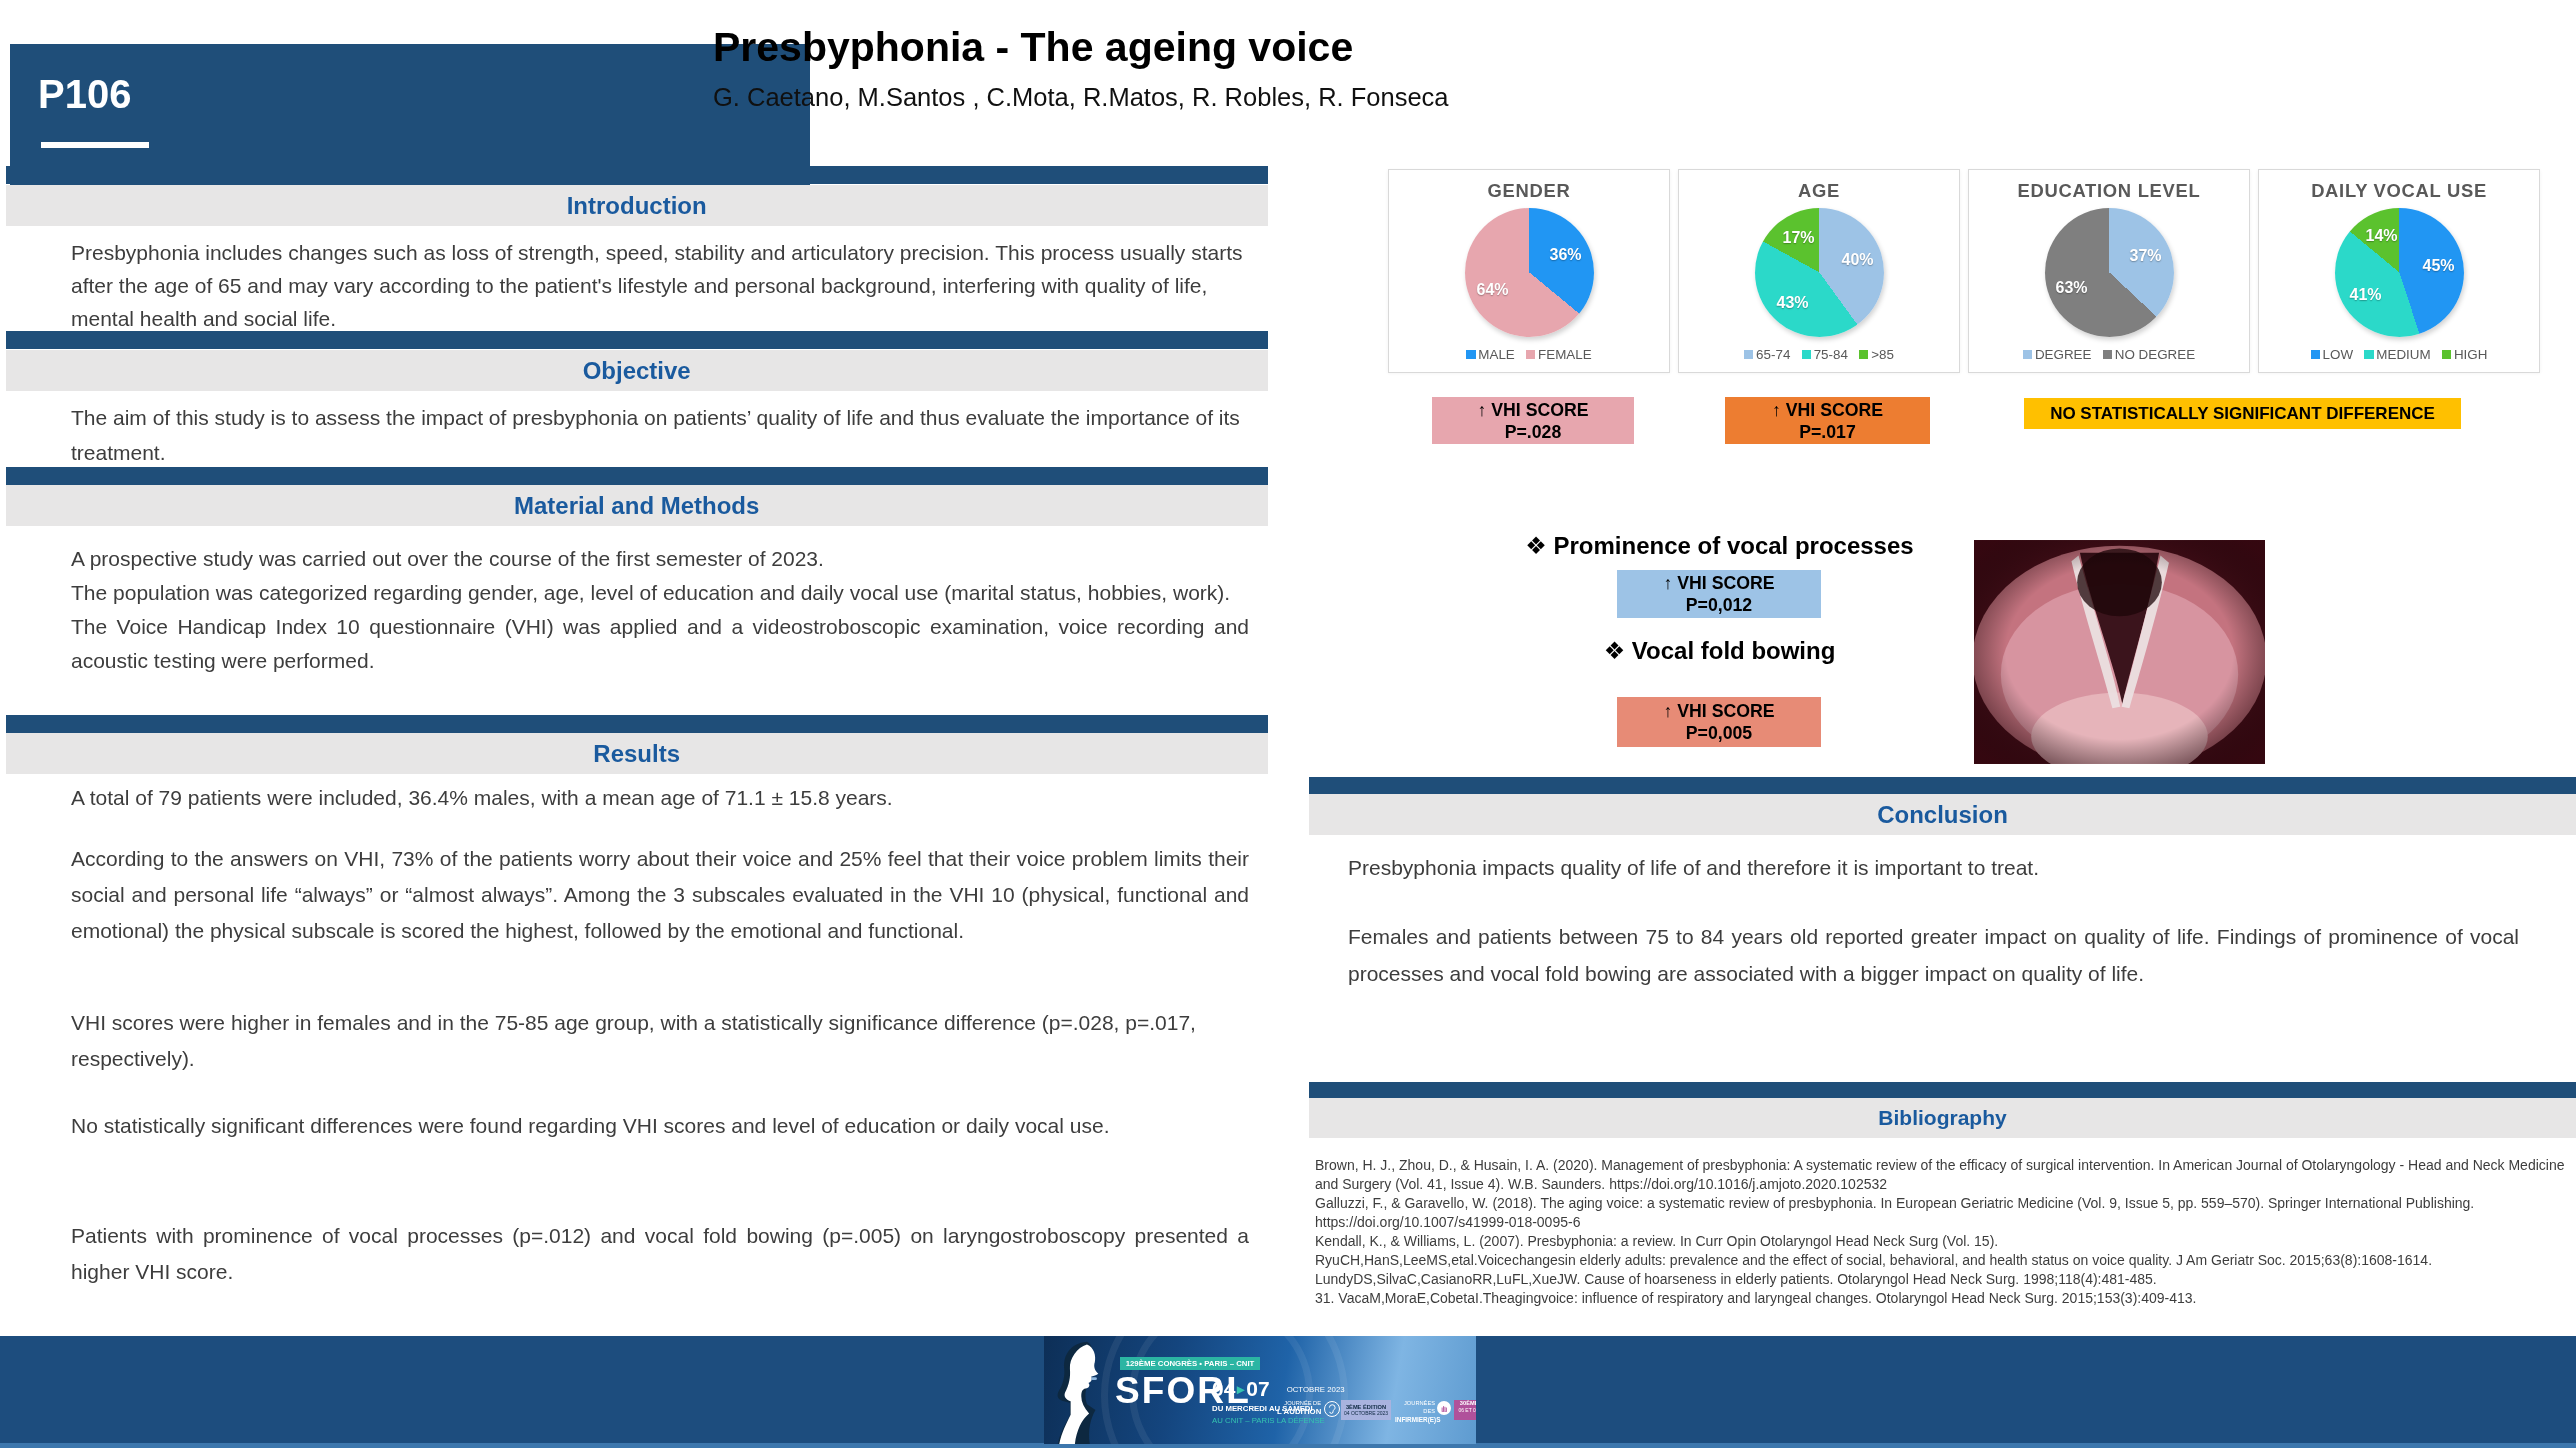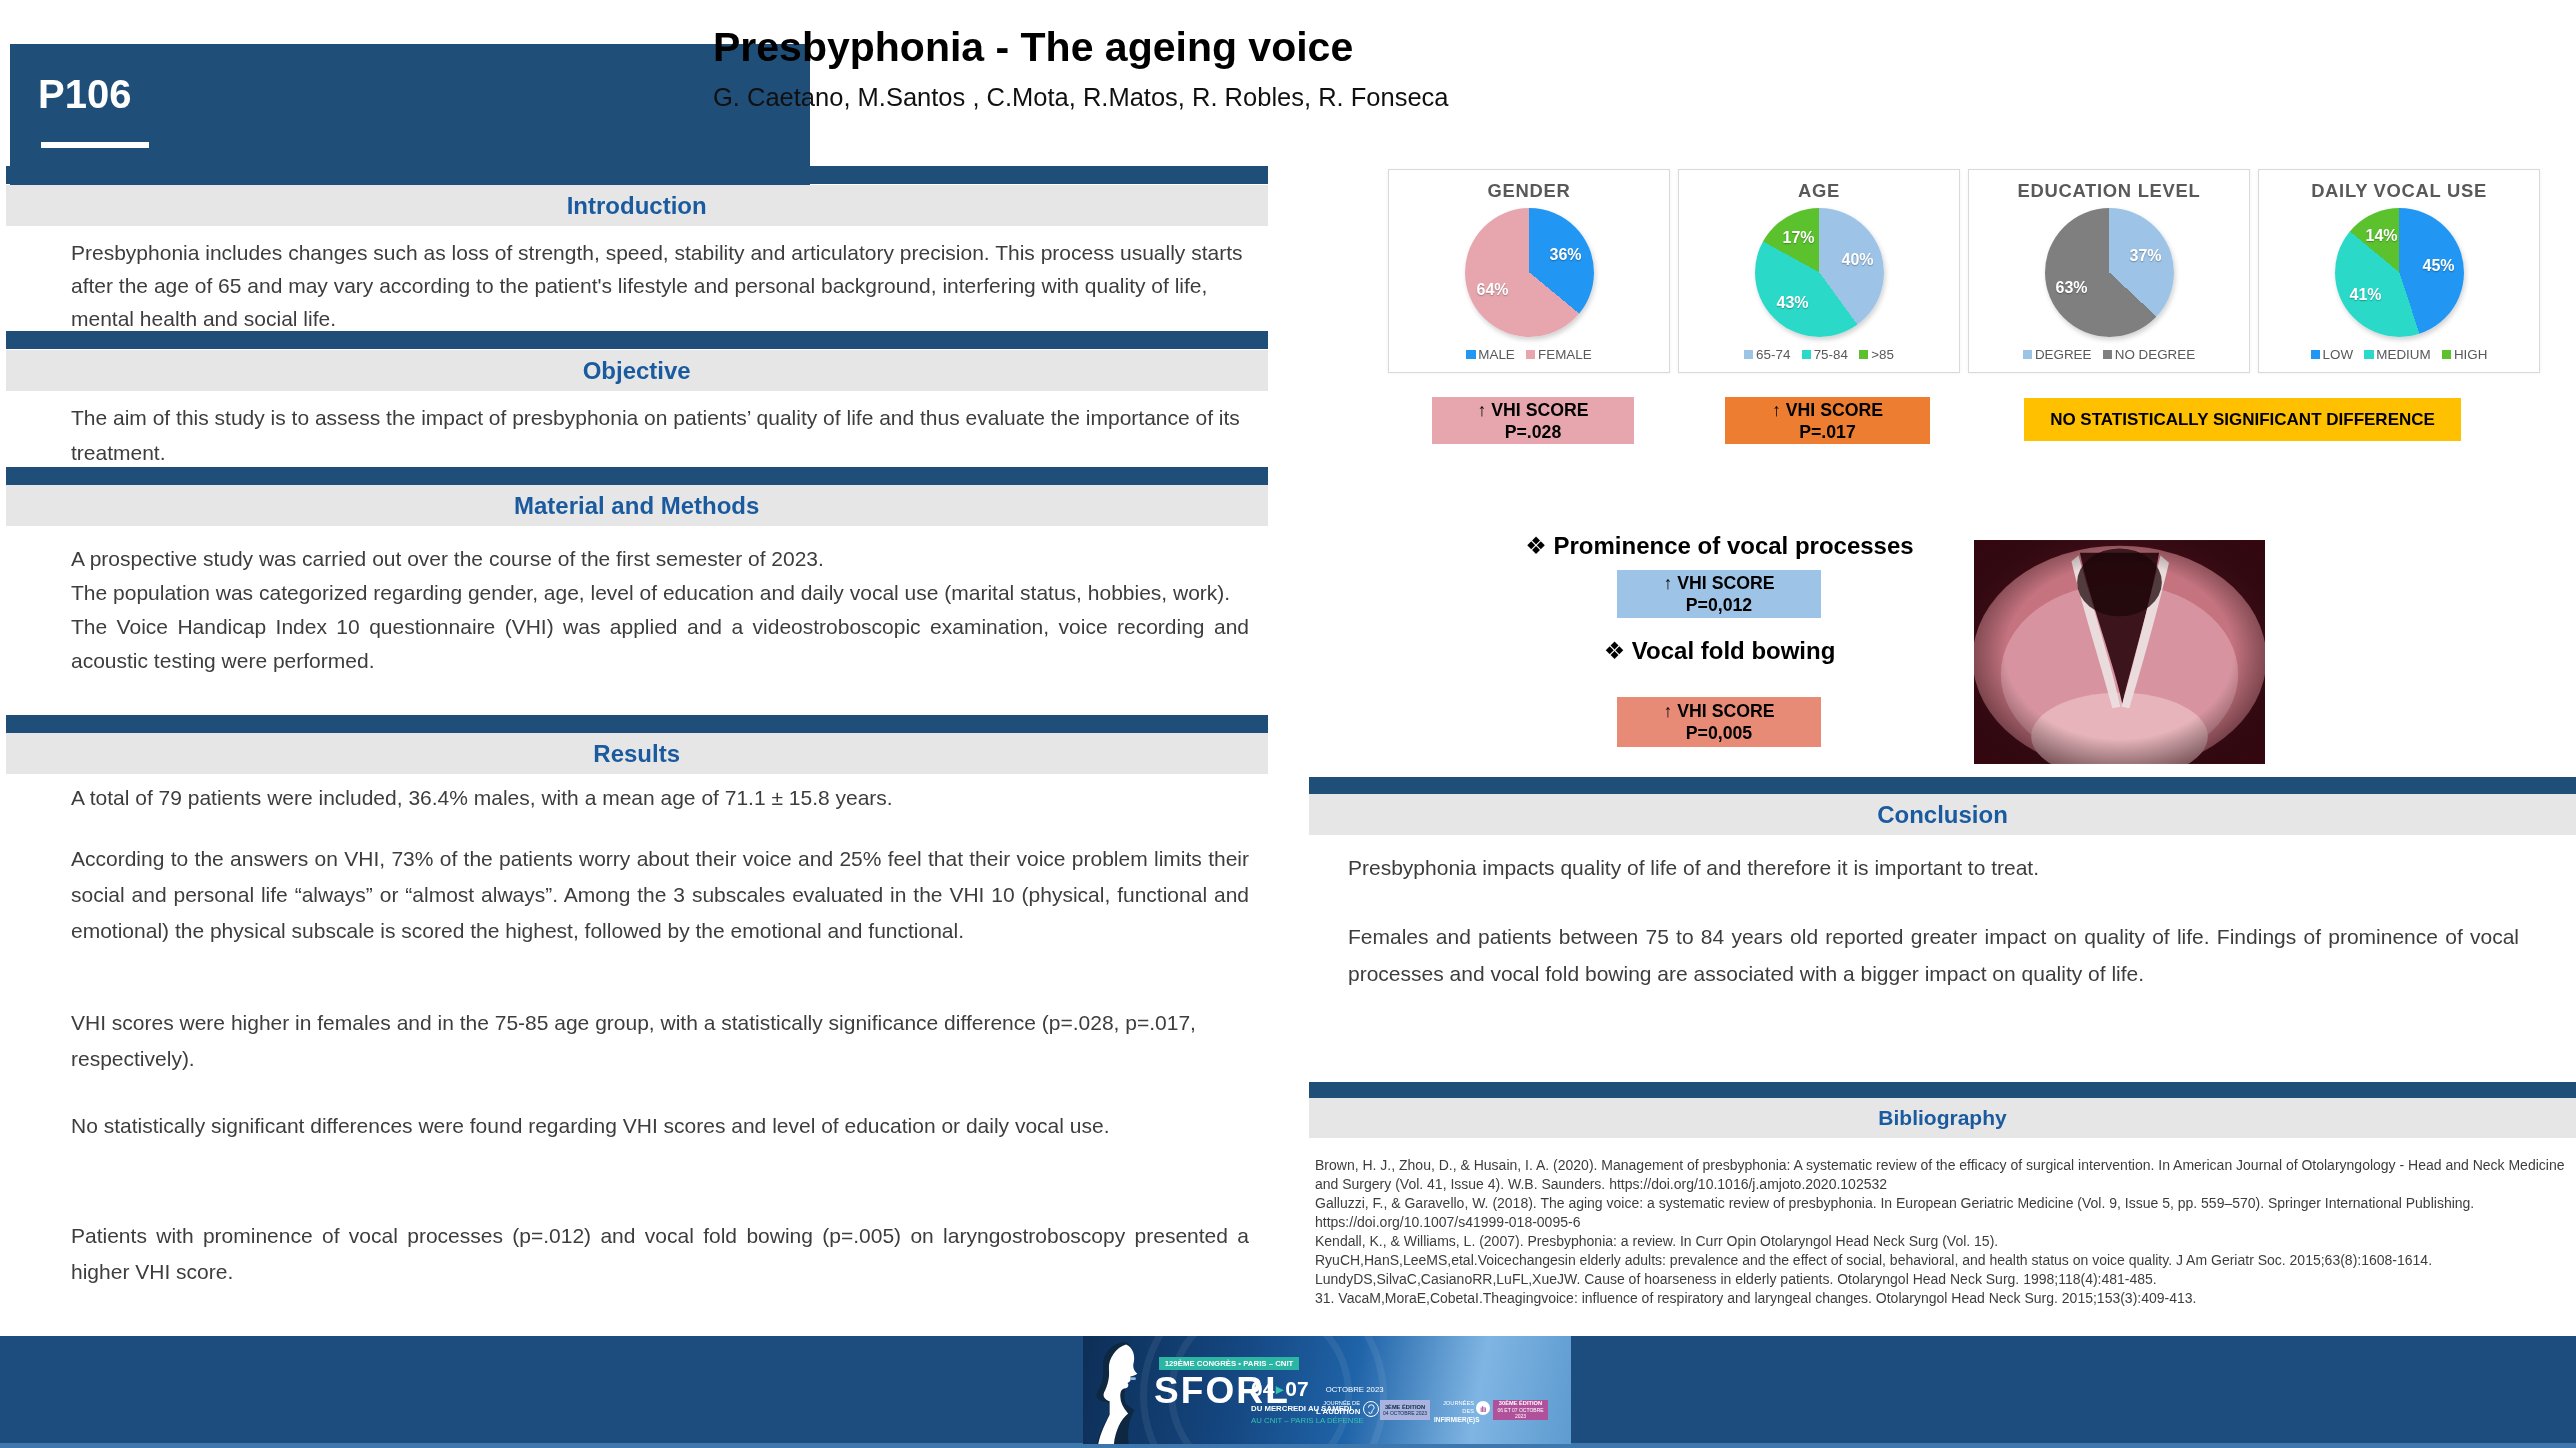--- a/index.html
+++ b/index.html
@@ -35,21 +35,21 @@
   
   .vhi-box{display:flex;flex-direction:column;align-items:center;justify-content:center;
            font-weight:bold;color:#000;font-size:17.7px;line-height:22px;}
   .note-box{display:flex;align-items:center;justify-content:center;font-weight:bold;color:#000;font-size:17px;}
   .finding-head{font-size:24px;font-weight:bold;color:#000;text-align:center;}
   
   .bib{font-size:14px;line-height:19px;color:#3D3D3D;}
   
   .bottom-band{left:0;top:1336px;width:2576px;height:113px;background:#1D4D7E;}
   .bottom-edge{left:0;top:1443px;width:2576px;height:5.7px;background:#3D77AD;}
-  .banner{left:1083px;top:1336px;width:488px;height:108px;overflow:hidden;
+  .banner{left:1044px;top:1336px;width:432px;height:108px;overflow:hidden;
           background:linear-gradient(100deg,#0D2F57 0%,#14457E 30%,#1F63A8 55%,#7FB5E3 80%,#5E9BD0 100%);}
   .ring{position:absolute;border-radius:50%;border:7px solid rgba(255,255,255,.07);}
   .congress-badge{left:76px;top:21px;background:#2BB5A3;color:#fff;font-size:7.8px;font-weight:bold;
                   padding:2.1px 5.7px;white-space:nowrap;}
   .sforl{left:71px;top:34px;color:#fff;font-size:37px;font-weight:bold;letter-spacing:2.1px;}
   .date-row{left:168px;top:41px;color:#fff;display:flex;align-items:center;}
   .date-big{font-size:21px;font-weight:bold;}
   .date-arrow{color:#35C4B0;font-size:10.6px;margin:0 1.4px;}
   .date-small{font-size:7.8px;margin-left:17px;}
   .date-line2{left:168px;top:68px;color:#fff;font-size:7.8px;font-weight:bold;white-space:nowrap;}
@@ -156,21 +156,21 @@
 </div>
 
 <div class="abs vhi-box" style="left:1432px;top:397px;width:202px;height:47px;background:#E7A6AE">
   <span>↑ VHI SCORE</span>
   <span>P=.028</span>
 </div>
 <div class="abs vhi-box" style="left:1725px;top:397px;width:205px;height:47px;background:#ED7D31">
   <span>↑ VHI SCORE</span>
   <span>P=.017</span>
 </div>
-<div class="abs note-box" style="left:2024px;top:398px;width:437px;height:43px;background:#FFC000">
+<div class="abs note-box" style="left:2024px;top:398px;width:437px;height:31px;background:#FFC000">
   <span>NO STATISTICALLY SIGNIFICANT DIFFERENCE</span>
 </div>
 
 <div class="abs finding-head" style="left:1486px;top:532px;width:467px">❖ Prominence of vocal processes</div>
 <div class="abs vhi-box" style="left:1617px;top:570px;width:204px;height:48px;background:#9DC3E6">
   <span>↑ VHI SCORE</span>
   <span>P=0,012</span>
 </div>
 <div class="abs finding-head" style="left:1486px;top:637px;width:467px">❖ Vocal fold bowing</div>
 <div class="abs vhi-box" style="left:1617px;top:697px;width:204px;height:50px;background:#E78B76">

